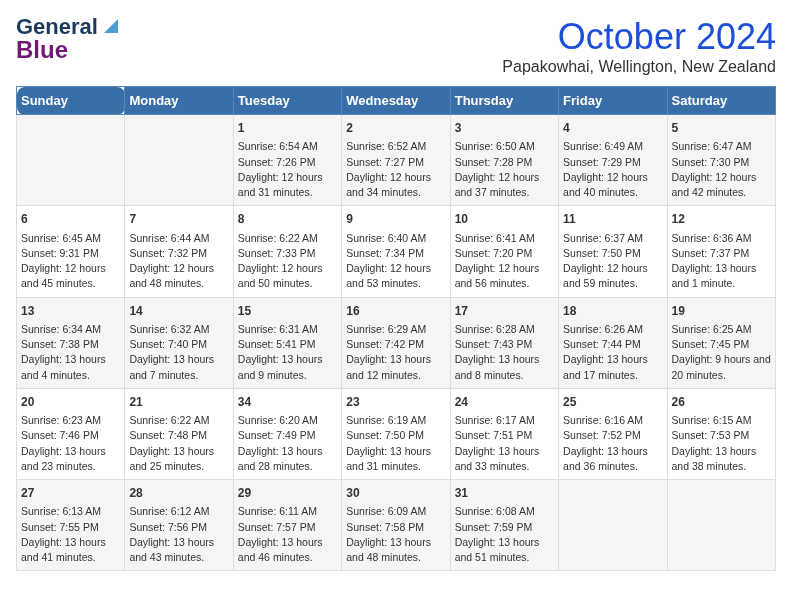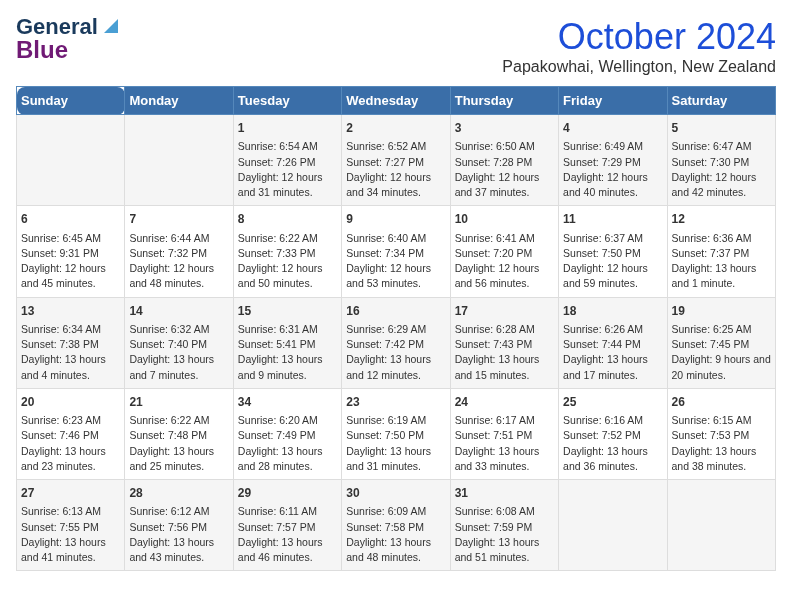--- a/index.html
+++ b/index.html
@@ -212,21 +212,21 @@
         <td>
           <span class="day-number">16</span>
           <div>Sunrise: 6:29 AM</div>
           <div>Sunset: 7:42 PM</div>
           <div>Daylight: 13 hours and 12 minutes.</div>
         </td>
         <td>
           <span class="day-number">17</span>
           <div>Sunrise: 6:28 AM</div>
           <div>Sunset: 7:43 PM</div>
-          <div>Daylight: 13 hours and 15 minutes.</div>
+          <div>Daylight: 13 hours and 8 minutes.</div>
         </td>
         <td>
           <span class="day-number">18</span>
           <div>Sunrise: 6:26 AM</div>
           <div>Sunset: 7:44 PM</div>
           <div>Daylight: 13 hours and 17 minutes.</div>
         </td>
         <td>
           <span class="day-number">19</span>
           <div>Sunrise: 6:25 AM</div>

